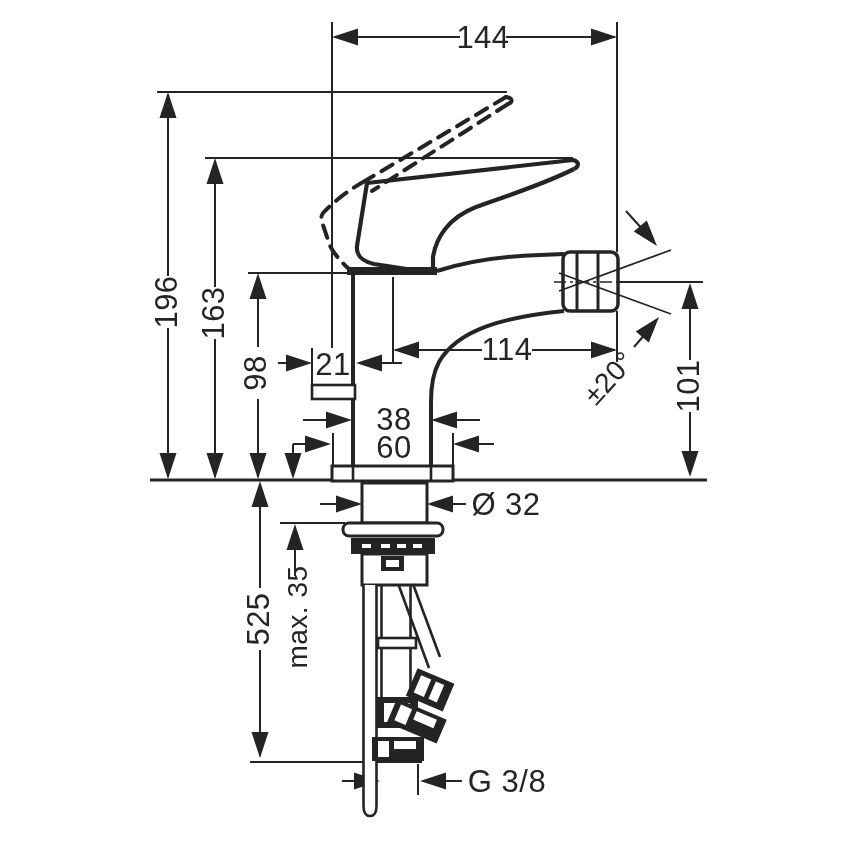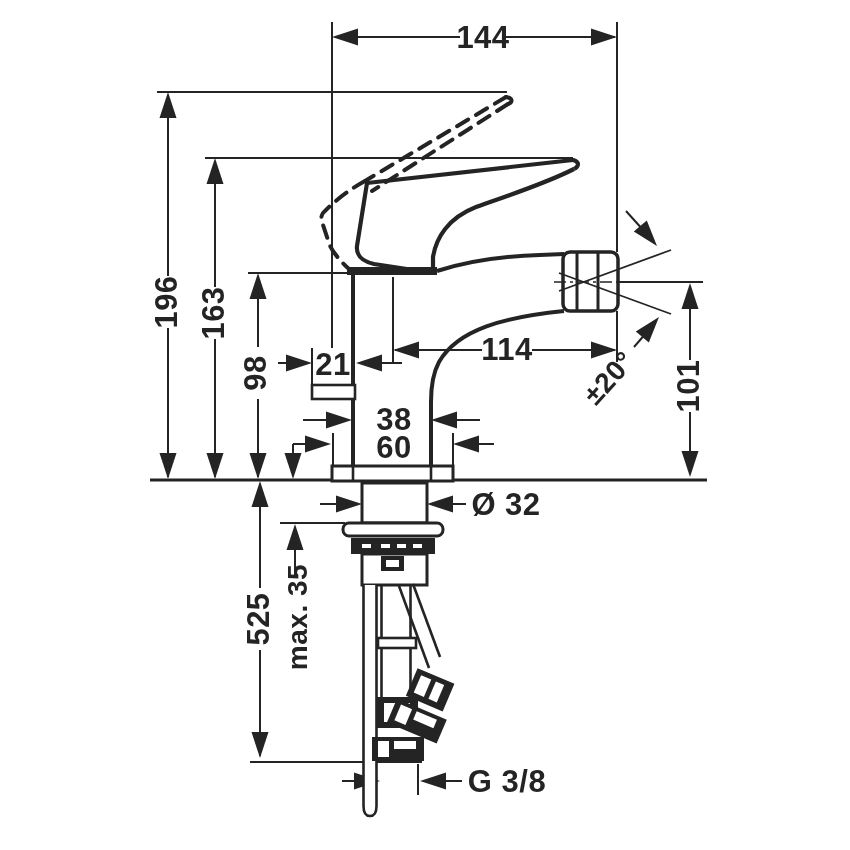--- a/index.html
+++ b/index.html
@@ -1,17 +1,17 @@
 <!DOCTYPE html>
 <html style="--line: #242424; --bg: #ffffff;"><head>
 <meta charset="utf-8">
 <style>
   html,body{margin:0;padding:0;background:#fff;}
   .stage{position:relative;width:850px;height:850px;background:var(--bg,#fff);overflow:hidden;
-         font-family:"Liberation Sans", sans-serif;font-weight:bold;}
+         font-family:"Liberation Sans", sans-serif;}
   svg text{font-family:"Liberation Sans", sans-serif;fill:var(--line,#242424);letter-spacing:0.5px;}
   .dim-label{font-size:31px;}
   .dim-label-small{font-size:28px;}
 </style>
 </head>
 <body>
 
 <div class="stage">
 <svg width="850" height="850" viewBox="0 0 850 850">
 

